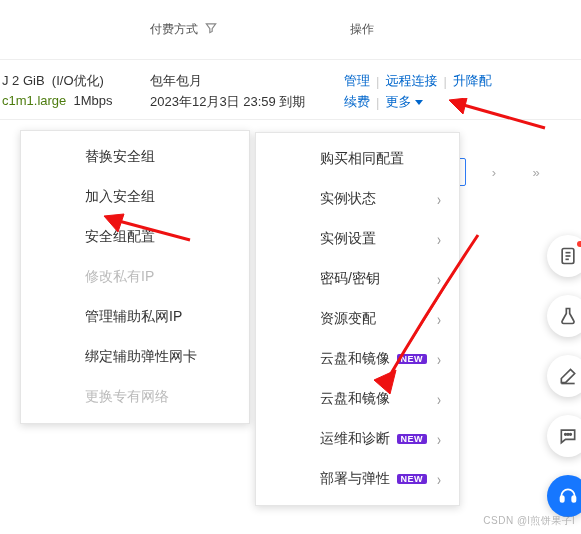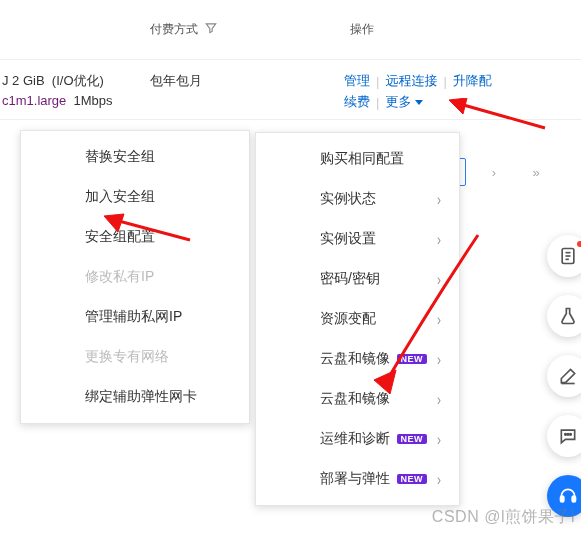--- a/index.html
+++ b/index.html
@@ -26,21 +26,21 @@
   .row2 {
     display: flex;
     align-items: flex-start;
     padding: 12px 0 8px 0;
     border-bottom: 1px solid #eee;
     position: relative;
     font-size: 13px;
   }
   .specs { width: 150px; padding-left: 2px; }
   .specs .l1 { color:#333; }
-  .specs .blue { color:#701a75; }
+  .specs .blue { color:#4d7c0f; }
   .specs .l2 { margin-top:3px; }
   .billing { width: 190px; }
   .billing .l1 { color:#333; }
   .billing .l2 { color:#333; margin-top:3px; }
   .actions { padding-left: 4px; }
   .actions .l1, .actions .l2 { display:flex; align-items:center; }
   .actions .l2 { margin-top:3px; }
   .actions a { color:#06c; text-decoration:none; cursor:pointer; }
   .actions .sep { color:#ccc; margin:0 6px; }
   .more { display:inline-flex; align-items:center; gap:4px; }
@@ -95,21 +95,21 @@
     transform: translateX(8px);
   }
   .fbtn svg { width:20px; height:20px; }
   .fbtn .dot { position:absolute; top:6px; right:6px; width:6px; height:6px; background:#ff3b30; border-radius:50%; }
   .fbtn.blue { background:#1677ff; }
   .fbtn.blue svg { stroke:#fff; fill:none; }
   
   .arrow { position:absolute; z-index:30; }
   .arrow path, .arrow line, .arrow polygon { stroke:#e11; fill:#e11; }
   
-  .wm { position:absolute; right:6px; bottom:6px; color:rgba(120,120,120,.55); font-size:16px; letter-spacing:.5px;}
+  .wm { position:absolute; right:6px; bottom:6px; color:rgba(120,120,120,.55); font-size:10px; letter-spacing:.5px;}
 </style>
 </head>
 <body>
 
 <div class="header-row">
   <div class="col-billing">
     <span class="lbl">付费方式</span>
     <span class="filter-icon">
       <svg viewBox="0 0 24 24" fill="none" stroke="#888" stroke-width="2">
           <path d="M4 5h16l-6 8v5l-4 2v-7L4 5z"></path>
@@ -121,20 +121,21 @@
   </div>
 </div>
 
 <div class="row2">
   <div class="specs">
     <div class="l1"><span>J 2 GiB</span>&nbsp;&nbsp;<span>(I/O优化)</span></div>
     <div class="l2"><span class="blue">c1m1.large</span>&nbsp;&nbsp;<span>1Mbps</span></div>
   </div>
   <div class="billing">
     <div class="l1">包年包月</div>
+    <div class="l2">2023年12月3日 23:59 到期</div>
   </div>
   <div class="actions">
     <div class="l1">
       <a>管理</a>
       <span class="sep">|</span>
       <a>远程连接</a>
       <span class="sep">|</span>
       <a>升降配</a>
     </div>
     <div class="l2">
@@ -147,22 +148,22 @@
     </div>
   </div>
 </div>
 
 <div class="menu menu-left" id="menu-left">
     <div class="mi">替换安全组</div>
     <div class="mi">加入安全组</div>
     <div class="mi">安全组配置</div>
     <div class="mi disabled">修改私有IP</div>
     <div class="mi">管理辅助私网IP</div>
+    <div class="mi">绑定辅助弹性网卡</div>
     <div class="mi disabled">更换专有网络</div>
-    <div class="mi">绑定辅助弹性网卡</div>
   </div>
 
 <div class="menu menu-right" id="menu-right">
     <div class="mi">
       <span>购买相同配置</span>
       <span class="right-group"></span>
     </div>
     <div class="mi">
       <span>实例状态</span>
       <span class="right-group">

